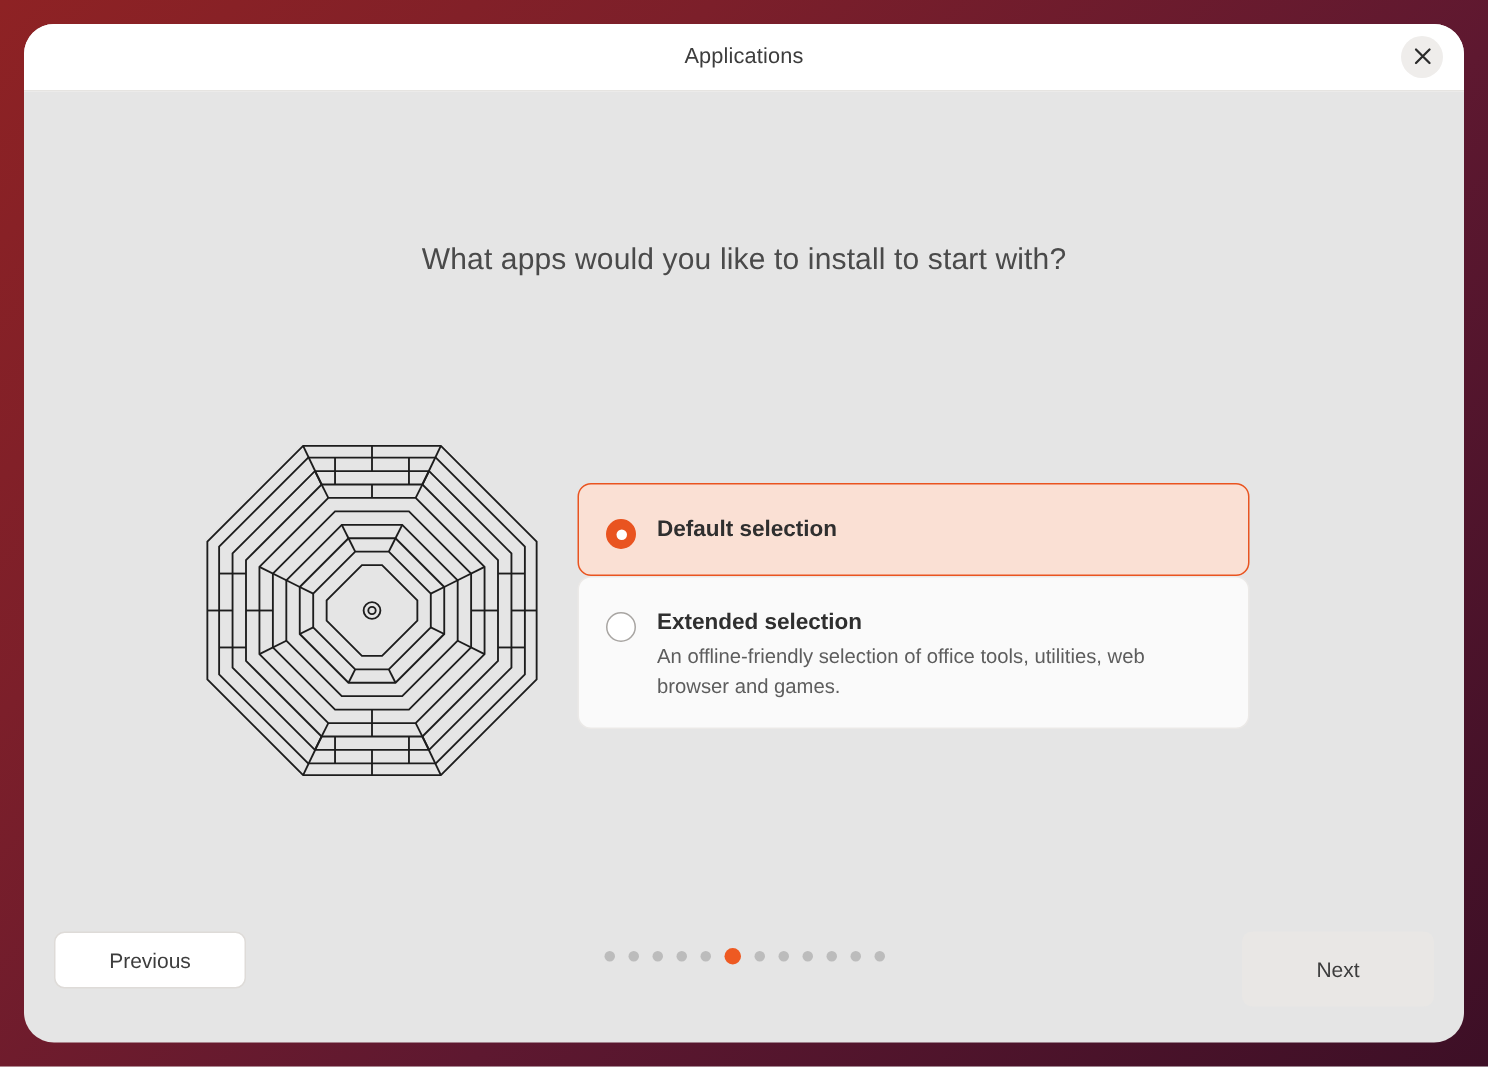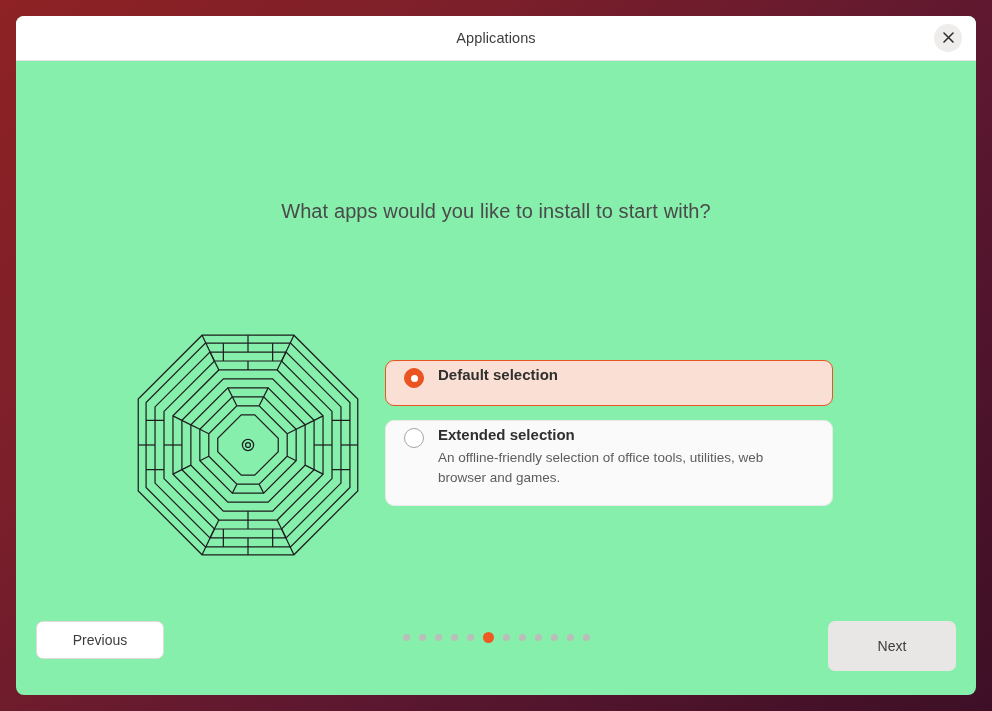--- a/index.html
+++ b/index.html
@@ -16,26 +16,25 @@
     position: relative;
   }
 
   
   #installer-window {
     position: absolute;
     left: 16px;
     top: 16px;
     width: 960px;
     height: 679px;
-    background: #86efac;
-    border-radius: 8px;
+    background: #e5e5e5;
+    border-radius: 20px;
     display: flex;
     flex-direction: column;
     overflow: hidden;
-    gap: 38px;
   }
 
   
   #window-header {
     position: relative;
     height: 45px;
     min-height: 45px;
     border-bottom: 1px solid #e6e4e1;
     background: #ffffff;
   }
@@ -99,35 +98,34 @@
     position: absolute;
     left: 369px;
     top: 261px;
     width: 448px;
   }
 
   .option-card {
     display: flex;
     align-items: flex-start;
     gap: 14px;
-    padding: 4px 18px 17px 18px;
+    padding: 20px 18px 17px 18px;
     border-radius: 9px;
     cursor: pointer;
     border: 1px solid transparent;
   }
 
   .option-card.selected {
     background: #fae0d4;
     border-color: #e95420;
   }
 
   .option-card.unselected {
     background: #fafafa;
     border-color: #ebe9e7;
-    margin-top: 14px;
   }
 
   .radio {
     flex: 0 0 auto;
     width: 20px;
     height: 20px;
     border-radius: 50%;
     margin-top: 3px;
     display: flex;
     align-items: center;

